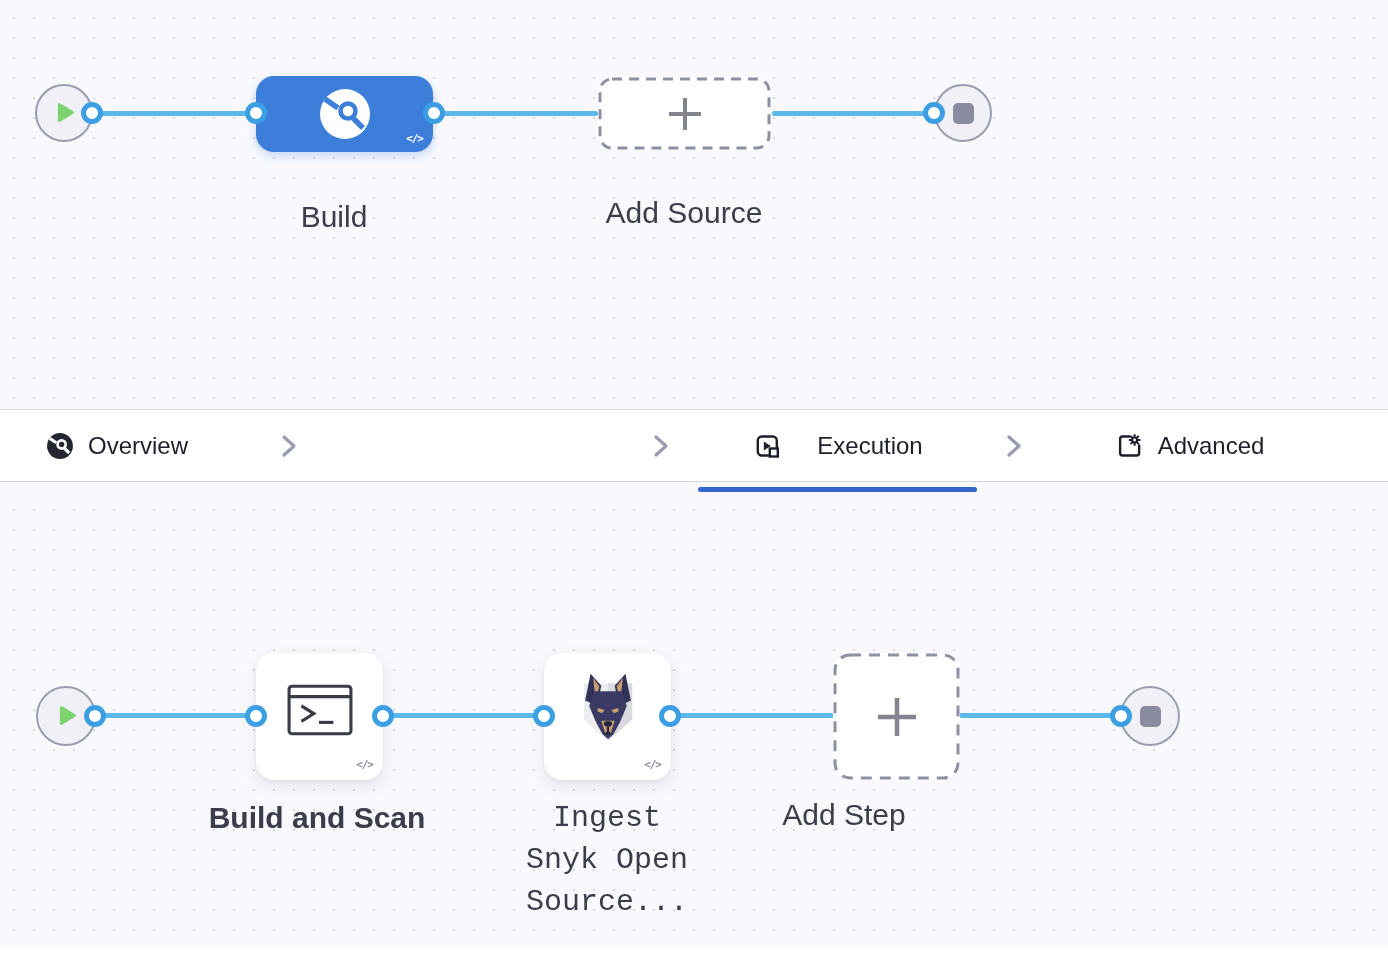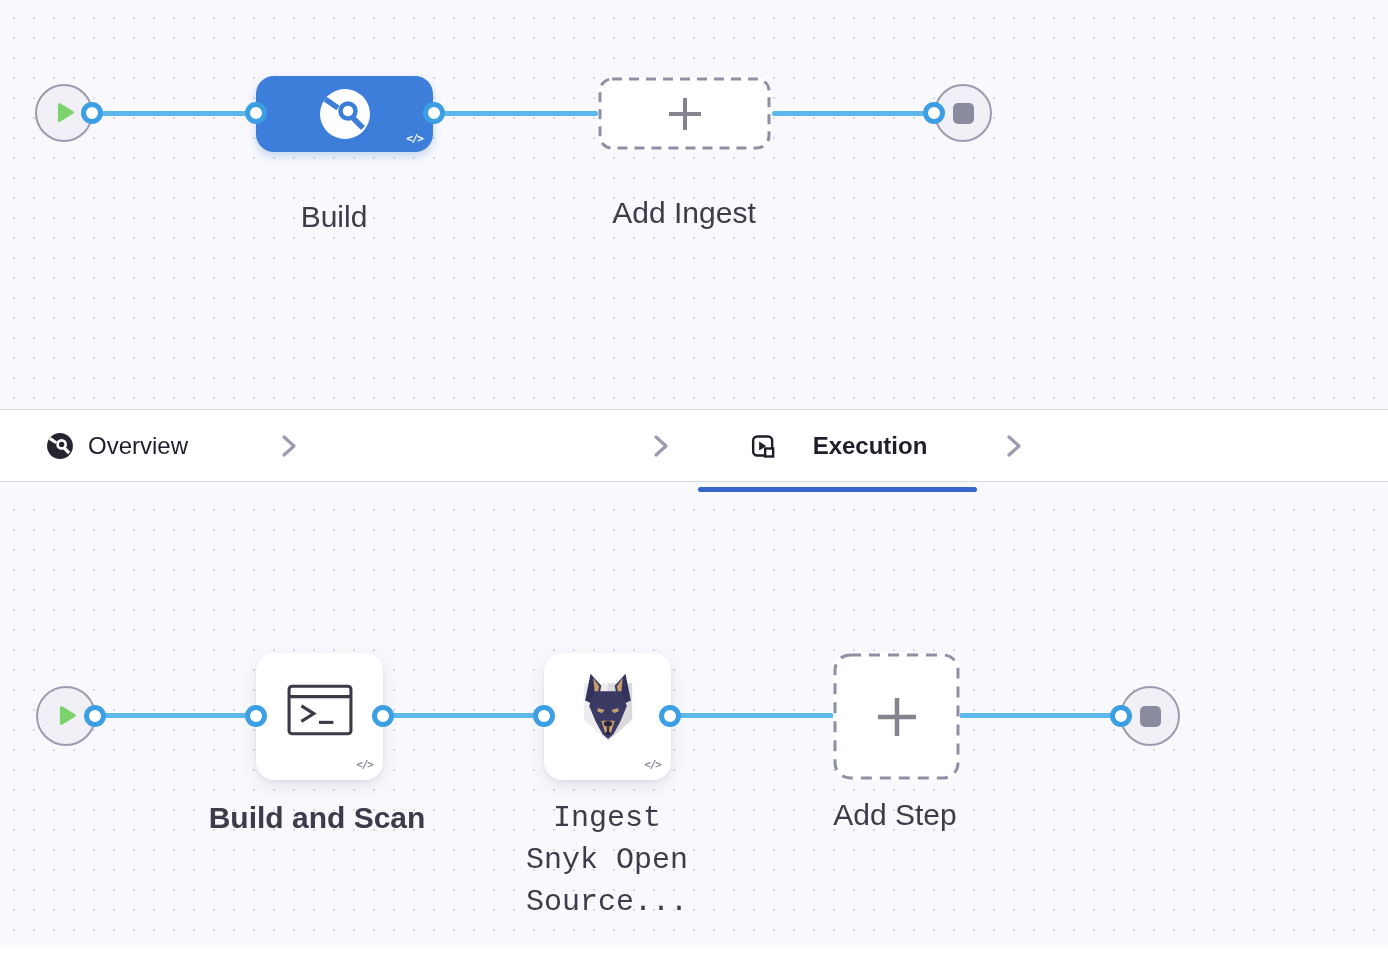--- a/index.html
+++ b/index.html
@@ -74,21 +74,21 @@
     background:#ffffff;
     border-top:1px solid #dcdce4; border-bottom:1px solid #d8d8e0;
   }
   .tab {
     position:absolute; top:0; height:100%;
     display:flex; align-items:center; justify-content:center; gap:14px;
     transform:translateX(-50%);
     font-size:24px; color:#1f1f2b; cursor:pointer; white-space:nowrap;
   }
   .tab .ticon { display:flex; align-items:center; }
-  .tab.active { font-weight:bold;gap:36px; }
+  .tab.active { font-weight:normal;gap:36px; }
   .tab-underline {
     position:absolute; left:698px; top:487px; width:279px; height:5px;
     background:#3366cb; border-radius:3px; z-index:5;
   }
   .tab-sep {
     position:absolute; top:0; height:100%; transform:translateX(-50%);
     display:flex; align-items:center;
   }
 </style>
 </head>
@@ -135,21 +135,21 @@
   <div class="round-node" style="left:934px; top:84px; width:58px; height:58px;">
     <span class="stop-square"></span>
   </div>
 
   <div class="port" style="left:81px; top:102px;"></div>
   <div class="port" style="left:245px; top:102px;"></div>
   <div class="port" style="left:423px; top:102px;"></div>
   <div class="port" style="left:923px; top:102px;"></div>
 
   <div class="node-label" style="left:334px; top:196px;">Build</div>
-  <div class="node-label" style="left:684px; top:192px;">Add Ingest</div>
+  <div class="node-label" style="left:684px; top:192px;">Add Source</div>
 </div>
 
 <div class="tabbar">
 
   <div class="tab" style="left:117px;">
     <span class="ticon">
       <svg width="28" height="28" viewBox="0 0 52 52">
         <circle cx="26" cy="26" r="24" fill="#25252f"></circle>
         <circle cx="29" cy="23" r="7.5" fill="none" stroke="#ffffff" stroke-width="5"></circle>
         <line x1="7" y1="12" x2="19" y2="20" stroke="#ffffff" stroke-width="6"></line>
@@ -182,20 +182,36 @@
     </span>
     <span>Execution</span>
   </div>
 
   <div class="tab-sep" style="left:1014px;">
     <svg width="26" height="30" viewBox="0 0 24 30">
         <path d="M7,6 L17,15 L7,24" fill="none" stroke="#9a9ab0" stroke-width="3.2" stroke-linecap="round" stroke-linejoin="round"></path>
       </svg>
   </div>
 
+  <div class="tab" style="left:1190px;">
+    <span class="ticon">
+      <svg width="28" height="28" viewBox="0 0 28 28">
+        <path d="M14,4.5 H7 Q4.5,4.5 4.5,7 V21 Q4.5,23.5 7,23.5 H21 Q23.5,23.5 23.5,21 V13.5" fill="none" stroke="#1e1e28" stroke-width="2.4" stroke-linecap="round"></path>
+        <g stroke="#1e1e28" stroke-width="2">
+          <line x1="19" y1="2.2" x2="19" y2="13.8"></line>
+          <line x1="13.2" y1="8" x2="24.8" y2="8"></line>
+          <line x1="14.9" y1="3.9" x2="23.1" y2="12.1"></line>
+          <line x1="23.1" y1="3.9" x2="14.9" y2="12.1"></line>
+        </g>
+        <circle cx="19" cy="8" r="3.6" fill="#1e1e28"></circle>
+        <circle cx="19" cy="8" r="1.4" fill="#ffffff"></circle>
+      </svg>
+    </span>
+    <span>Advanced</span>
+  </div>
 </div>
 <div class="tab-underline"></div>
 
 <div class="canvas canvas-bottom"></div>
 
 <div class="edge" style="left:95px; top:713px; width:161px;"></div>
 <div class="edge" style="left:383px; top:713px; width:161px;"></div>
 <div class="edge" style="left:670px; top:713px; width:164px;"></div>
 <div class="edge" style="left:959px; top:713px; width:162px;"></div>
 
@@ -258,15 +274,15 @@
 
 <div class="port" style="left:84px; top:705px;"></div>
 <div class="port" style="left:245px; top:705px;"></div>
 <div class="port" style="left:372px; top:705px;"></div>
 <div class="port" style="left:533px; top:705px;"></div>
 <div class="port" style="left:659px; top:705px;"></div>
 <div class="port" style="left:1110px; top:705px;"></div>
 
 <div class="node-label" style="left:317px; top:797px;font-weight:bold;">Build and Scan</div>
 <div class="node-label wrap" style="left:607px; top:797px;font-family:Liberation Mono, monospace;">Ingest Snyk Open Source...</div>
-<div class="node-label" style="left:895px; top:794px;">Add Step</div>
+<div class="node-label" style="left:844px; top:794px;">Add Step</div>
 
 <div class="bottom-strip"></div>
 
 </body></html>

